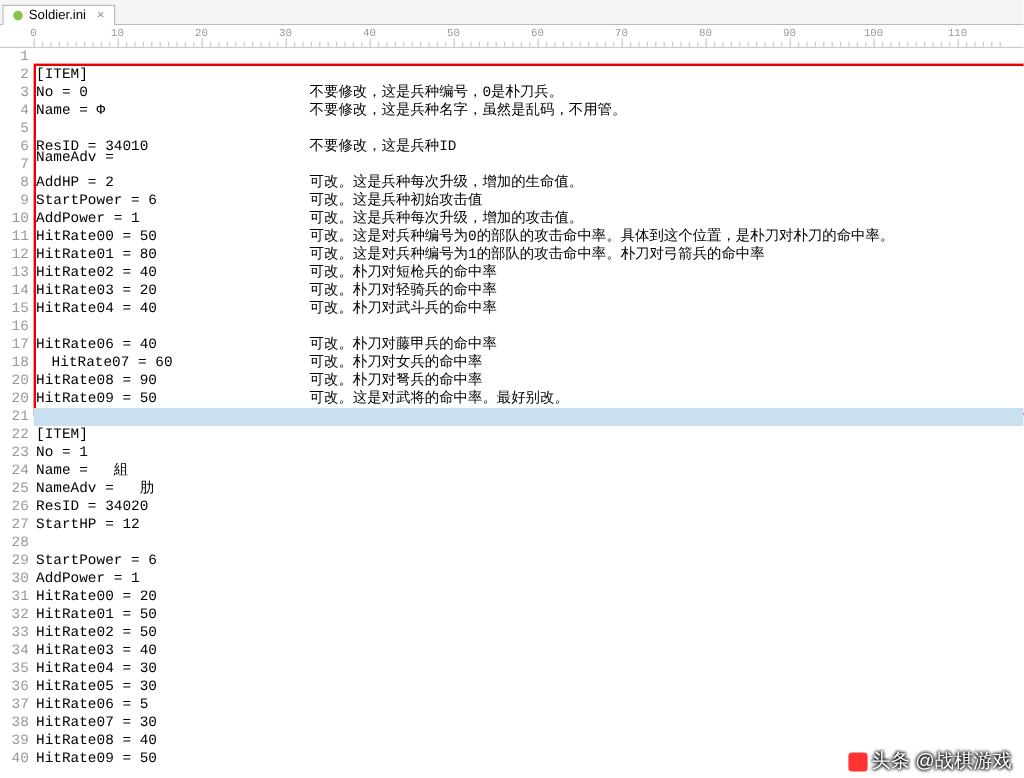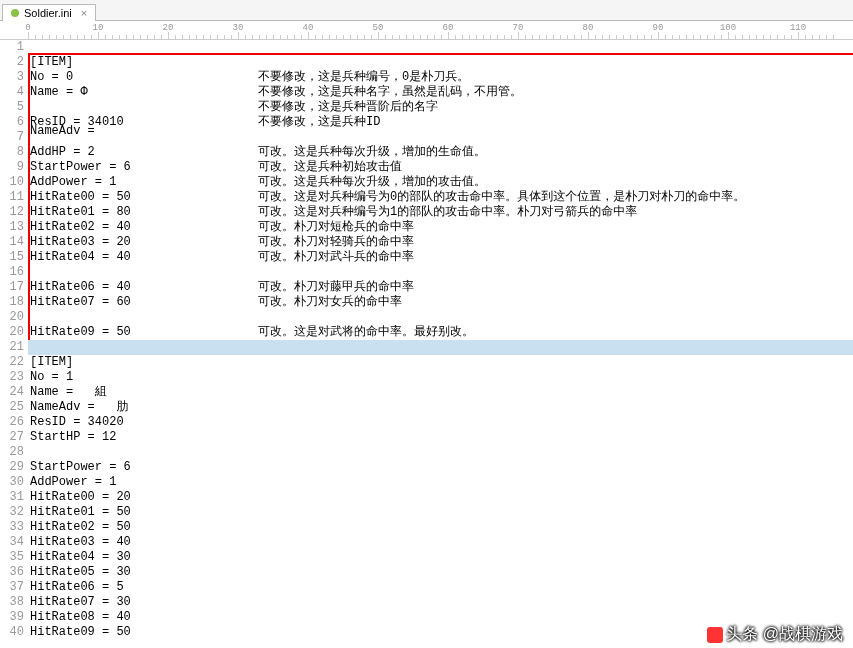--- a/index.html
+++ b/index.html
@@ -326,32 +326,33 @@
       <div class="line">38</div>
       <div class="line">39</div>
       <div class="line">40</div>
     </div>
   <div class="code-area">
     <div class="hl-block" style="top: 13px; left: 0px; width: 832px; height: 289px;"></div>
   <div class="line" style="position: absolute; top: 0px; left: 0px; right: 0px;"><span class="key" style="position: absolute; left: 2px;"></span></div>
       <div class="line" style="position: absolute; top: 15px; left: 0px; right: 0px;"><span class="key" style="position: absolute; left: 2px;">[ITEM]</span></div>
       <div class="line" style="position: absolute; top: 30px; left: 0px; right: 0px;"><span class="key" style="position: absolute; left: 2px;">No = 0</span><span class="comment" style="position: absolute; left: 230px;">不要修改，这是兵种编号，0是朴刀兵。</span></div>
       <div class="line" style="position: absolute; top: 45px; left: 0px; right: 0px;"><span class="key" style="position: absolute; left: 2px;">Name = Φ</span><span class="comment" style="position: absolute; left: 230px;">不要修改，这是兵种名字，虽然是乱码，不用管。</span></div>
-      <div class="line" style="position: absolute; top: 60px; left: 0px; right: 0px;"><span class="key" style="position: absolute; left: 2px; margin-top: 24px;">NameAdv =</span><span class="comment" style="position: absolute; left: 230px;">不要修改，这是兵种晋阶后的名字</span></div>
+      <div class="line" style="position: absolute; top: 60px; left: 0px; right: 0px;"><span class="key" style="position: absolute; left: 2px; margin-top: 24px;">NameAdv =</span></div>
       <div class="line" style="position: absolute; top: 75px; left: 0px; right: 0px;"><span class="key" style="position: absolute; left: 2px;">ResID = 34010</span><span class="comment" style="position: absolute; left: 230px;">不要修改，这是兵种ID</span></div>
       <div class="line" style="position: absolute; top: 105px; left: 0px; right: 0px;"><span class="key" style="position: absolute; left: 2px;">AddHP = 2</span><span class="comment" style="position: absolute; left: 230px;">可改。这是兵种每次升级，增加的生命值。</span></div>
       <div class="line" style="position: absolute; top: 120px; left: 0px; right: 0px;"><span class="key" style="position: absolute; left: 2px;">StartPower = 6</span><span class="comment" style="position: absolute; left: 230px;">可改。这是兵种初始攻击值</span></div>
       <div class="line" style="position: absolute; top: 135px; left: 0px; right: 0px;"><span class="key" style="position: absolute; left: 2px;">AddPower = 1</span><span class="comment" style="position: absolute; left: 230px;">可改。这是兵种每次升级，增加的攻击值。</span></div>
       <div class="line" style="position: absolute; top: 150px; left: 0px; right: 0px;"><span class="key" style="position: absolute; left: 2px;">HitRate00 = 50</span><span class="comment" style="position: absolute; left: 230px;">可改。这是对兵种编号为0的部队的攻击命中率。具体到这个位置，是朴刀对朴刀的命中率。</span></div>
       <div class="line" style="position: absolute; top: 165px; left: 0px; right: 0px;"><span class="key" style="position: absolute; left: 2px;">HitRate01 = 80</span><span class="comment" style="position: absolute; left: 230px;">可改。这是对兵种编号为1的部队的攻击命中率。朴刀对弓箭兵的命中率</span></div>
       <div class="line" style="position: absolute; top: 180px; left: 0px; right: 0px;"><span class="key" style="position: absolute; left: 2px;">HitRate02 = 40</span><span class="comment" style="position: absolute; left: 230px;">可改。朴刀对短枪兵的命中率</span></div>
       <div class="line" style="position: absolute; top: 195px; left: 0px; right: 0px;"><span class="key" style="position: absolute; left: 2px;">HitRate03 = 20</span><span class="comment" style="position: absolute; left: 230px;">可改。朴刀对轻骑兵的命中率</span></div>
       <div class="line" style="position: absolute; top: 210px; left: 0px; right: 0px;"><span class="key" style="position: absolute; left: 2px;">HitRate04 = 40</span><span class="comment" style="position: absolute; left: 230px;">可改。朴刀对武斗兵的命中率</span></div>
       <div class="line" style="position: absolute; top: 240px; left: 0px; right: 0px;"><span class="key" style="position: absolute; left: 2px;">HitRate06 = 40</span><span class="comment" style="position: absolute; left: 230px;">可改。朴刀对藤甲兵的命中率</span></div>
-      <div class="line" style="position: absolute; top: 255px; left: 0px; right: 0px;"><span class="key" style="position: absolute; left: 2px;">HitRate07 = 60</span><span class="comment" style="position: absolute; left: 230px;">可改。朴刀对女兵的命中率</span></div>
+      <div class="line" style="position: absolute; top: 255px; left: 0px; right: 0px;"><span class="key" style="position: absolute; left: 2px; padding-left: 13px;">HitRate07 = 60</span><span class="comment" style="position: absolute; left: 230px;">可改。朴刀对女兵的命中率</span></div>
+      <div class="line" style="position: absolute; top: 270px; left: 0px; right: 0px;"><span class="key" style="position: absolute; left: 2px;">HitRate08 = 90</span><span class="comment" style="position: absolute; left: 230px;">可改。朴刀对弩兵的命中率</span></div>
       <div class="line" style="position: absolute; top: 285px; left: 0px; right: 0px;"><span class="key" style="position: absolute; left: 2px;">HitRate09 = 50</span><span class="comment" style="position: absolute; left: 230px;">可改。这是对武将的命中率。最好别改。</span></div>
       <div class="line hl-line" style="position: absolute; top: 300px; left: 0px; right: 0px;"><span class="key" style="position: absolute; left: 2px;"></span></div>
       <div class="line" style="position: absolute; top: 315px; left: 0px; right: 0px;"><span class="key" style="position: absolute; left: 2px;">[ITEM]</span></div>
       <div class="line" style="position: absolute; top: 330px; left: 0px; right: 0px;"><span class="key" style="position: absolute; left: 2px;">No = 1</span></div>
       <div class="line" style="position: absolute; top: 345px; left: 0px; right: 0px;"><span class="key" style="position: absolute; left: 2px;">Name =   組</span></div>
       <div class="line" style="position: absolute; top: 360px; left: 0px; right: 0px;"><span class="key" style="position: absolute; left: 2px;">NameAdv =   肋</span></div>
       <div class="line" style="position: absolute; top: 375px; left: 0px; right: 0px;"><span class="key" style="position: absolute; left: 2px;">ResID = 34020</span></div>
       <div class="line" style="position: absolute; top: 390px; left: 0px; right: 0px; text-align: center;"><span class="key" style="position: absolute; left: 2px;">StartHP = 12</span></div>
       <div class="line" style="position: absolute; top: 420px; left: 0px; right: 0px;"><span class="key" style="position: absolute; left: 2px;">StartPower = 6</span></div>
       <div class="line" style="position: absolute; top: 435px; left: 0px; right: 0px;"><span class="key" style="position: absolute; left: 2px;">AddPower = 1</span></div>

